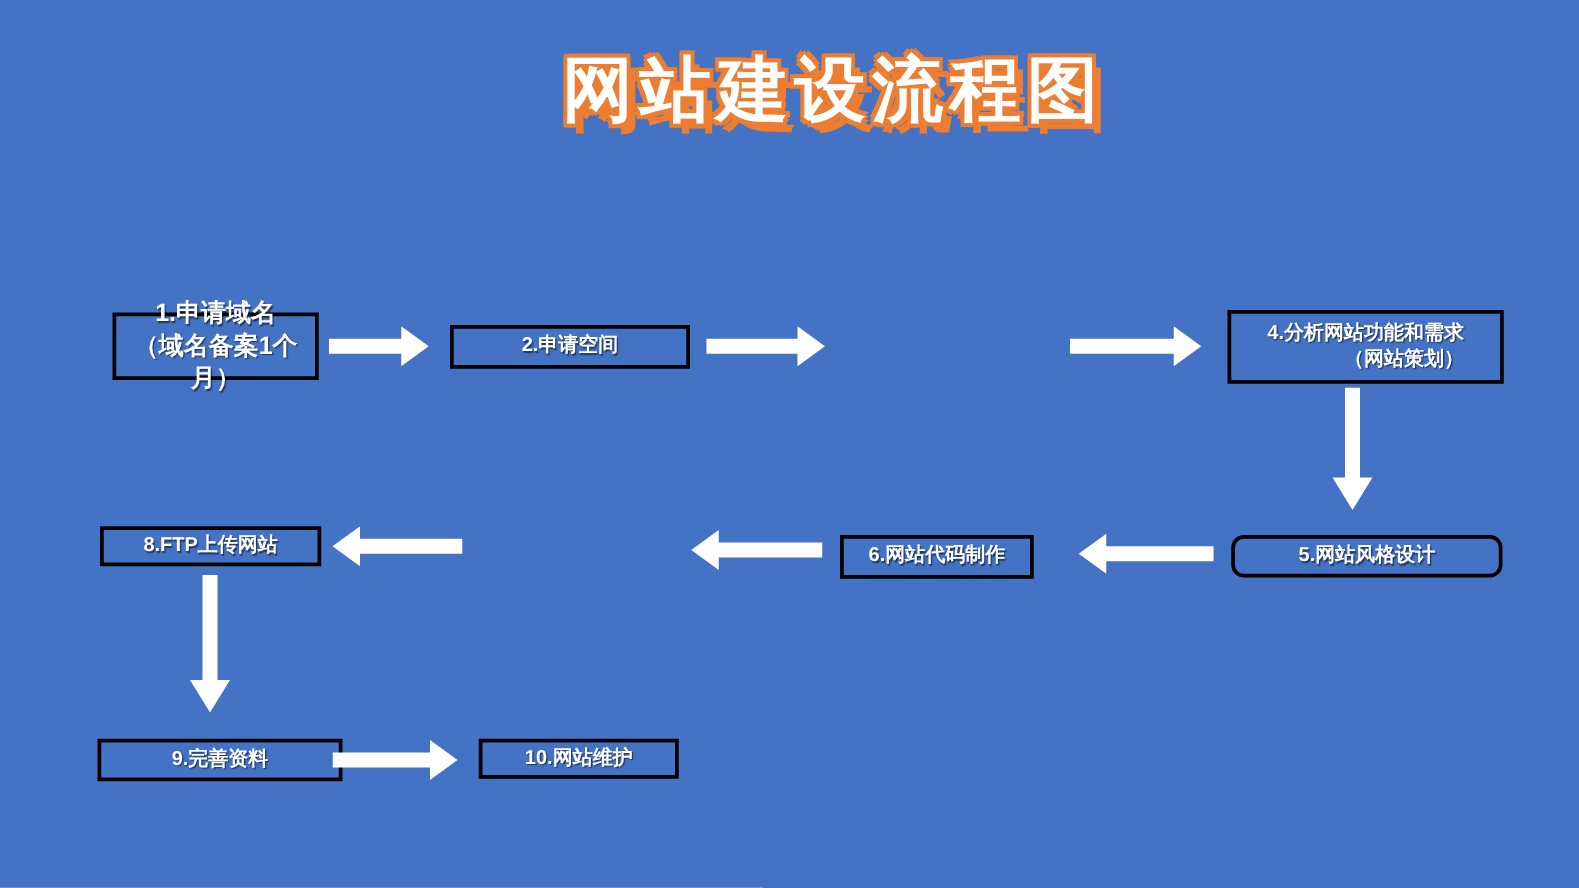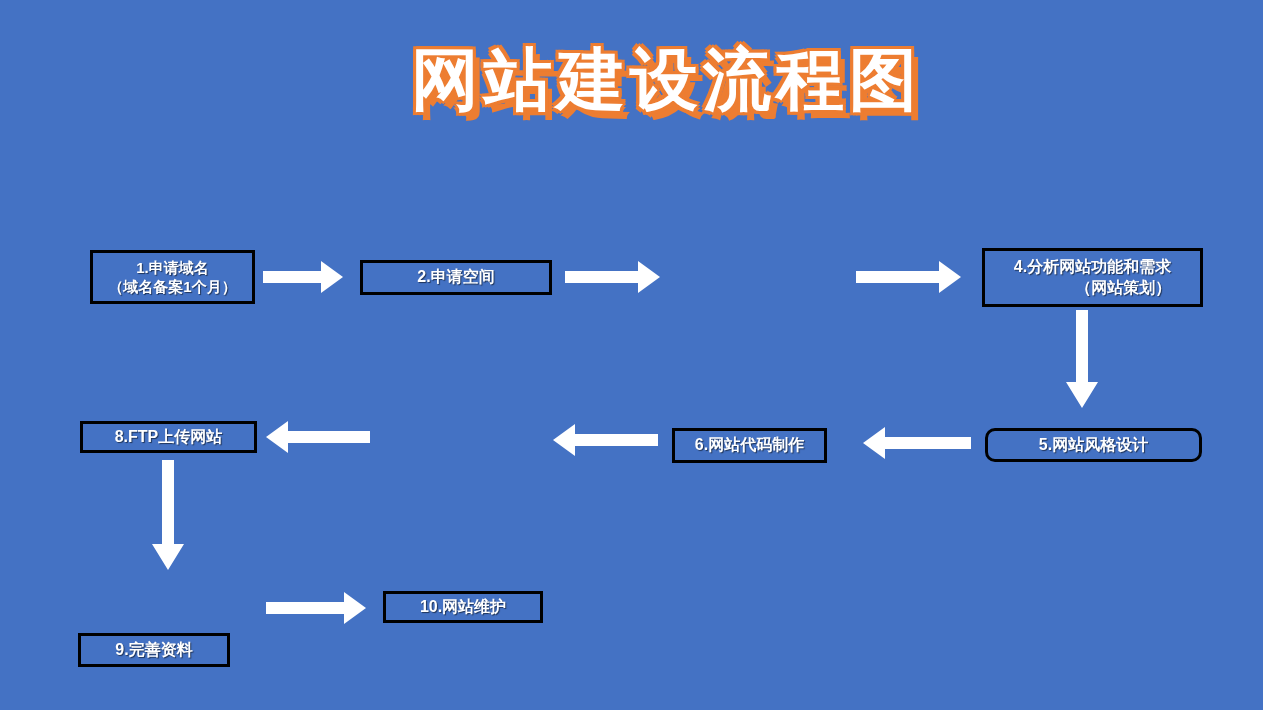--- a/index.html
+++ b/index.html
@@ -7,21 +7,21 @@
     position:relative;
     width:1263px;height:710px;
     background:var(--background,#4472C4);
     overflow:hidden;
     font-family:"Liberation Sans","DejaVu Sans",sans-serif;
   }
   .title{
     position:absolute;
     top:40px;left:70px;right:0;margin:0;
     text-align:center;
-    font-size:68px;
+    font-size:57px;
     font-weight:bold;
     letter-spacing:5px;
     line-height:1.15;
     color:var(--title-fill,#ffffff);
     text-shadow:
       -3px -3px 0 var(--title-outline,#ED7D31),
        3px -3px 0 var(--title-outline,#ED7D31),
       -3px  3px 0 var(--title-outline,#ED7D31),
        3px  3px 0 var(--title-outline,#ED7D31),
       -3px  0   0 var(--title-outline,#ED7D31),
@@ -38,29 +38,29 @@
     font-weight:bold;
     font-size:16px;
     line-height:1.3;
     display:flex;
     align-items:center;
     justify-content:center;
     text-align:center;
     white-space:pre-line;
     text-shadow:1px 1px 1px rgba(0,0,0,0.55);
   }
-  #n1 {left:90px;  top:250px; width:165px; height:54px; font-size:15px;}
+  #n1 {left:90px;  top:250px; width:165px; height:54px; font-size:20px;}
   #n2 {left:360px; top:260px; width:192px; height:35px;}
   #n3 {left:688px; top:262px; width:155px; height:32px;}
   #n4 {left:982px; top:248px; width:221px; height:59px;text-align:right;}
   #n5 {left:985px; top:428px; width:217px; height:34px;border-radius:10px;}
   #n6 {left:672px; top:428px; width:155px; height:35px;text-align:right;}
   #n7 {left:385px; top:422px; width:157px; height:32px;}
   #n8 {left:80px;  top:421px; width:177px; height:32px;}
-  #n9 {left:78px;  top:591px; width:152px; height:34px;margin-top:42px;}
+  #n9 {left:78px;  top:591px; width:196px; height:34px;}
   #n10{left:383px; top:591px; width:160px; height:32px;}
   .arrow{position:absolute;display:block;}
   .arrow polygon{fill:var(--arrow,#ffffff);}
   #a12 {left:263px;  top:261px;}
   #a23 {left:565px;  top:261px;}
   #a34 {left:856px;  top:261px;}
   #a45 {left:1066px; top:310px;}
   #a56 {left:863px;  top:427px;}
   #a67 {left:553px;  top:424px;}
   #a78 {left:266px;  top:421px;}

